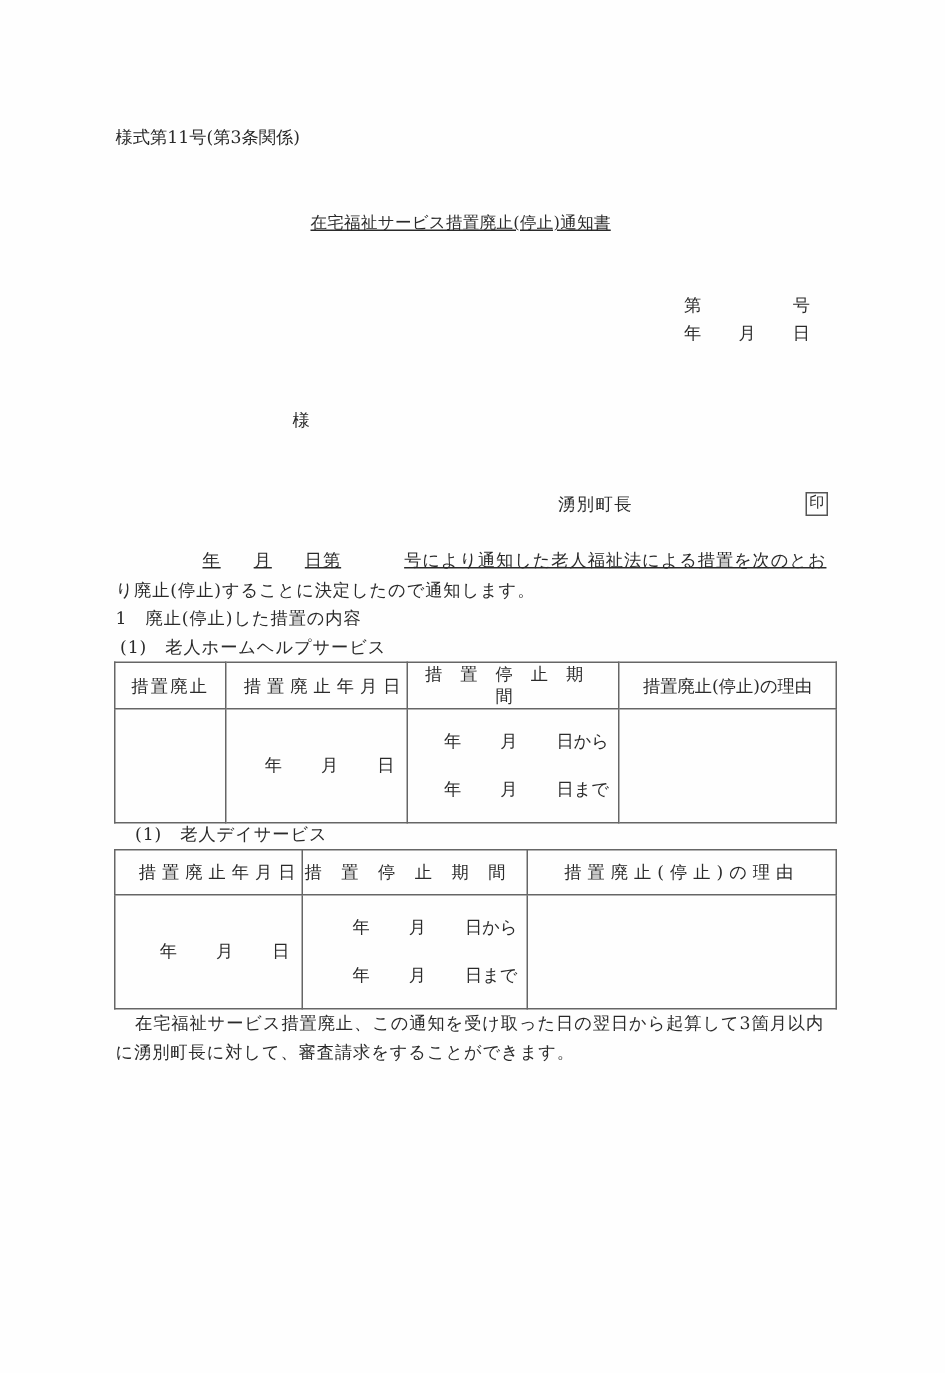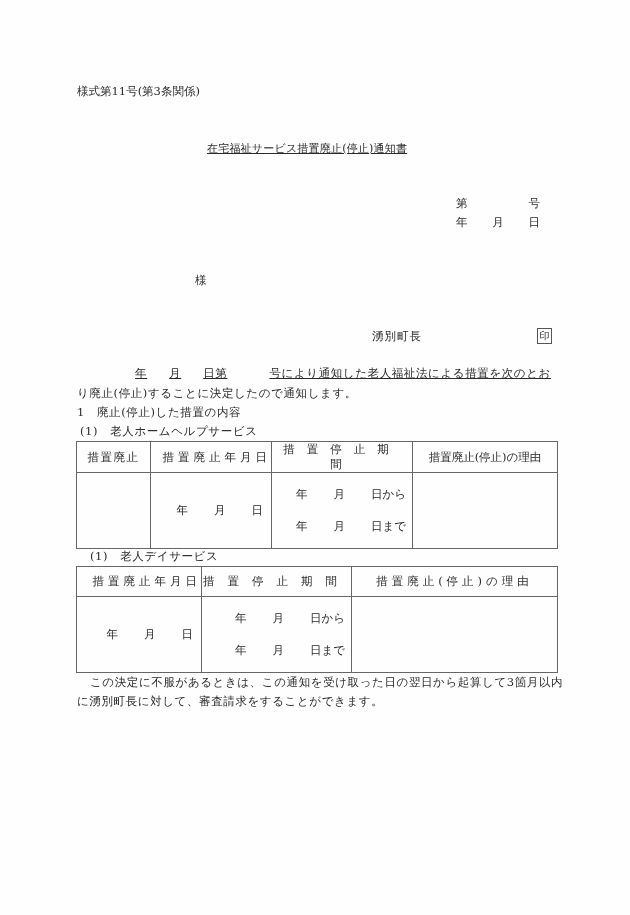--- a/index.html
+++ b/index.html
@@ -139,14 +139,14 @@
             <span>月</span>
             <span class="sp" style="width:26px"></span>
             <span>日まで</span>
           </div>
     </td>
     <td></td>
   </tr>
 </tbody>
   </table>
 
-<div class="abs body-line" style="top:677px; left:90px;">この決定に不服があるときは、この通知を受け取った日の翌日から起算して3箇月以内</div>
+<div class="abs body-line" style="top:677px; left:90px;">在宅福祉サービス措置廃止、この通知を受け取った日の翌日から起算して3箇月以内</div>
 <div class="abs body-line" style="top:696px;">に湧別町長に対して、審査請求をすることができます。</div>
 
 </body></html>

